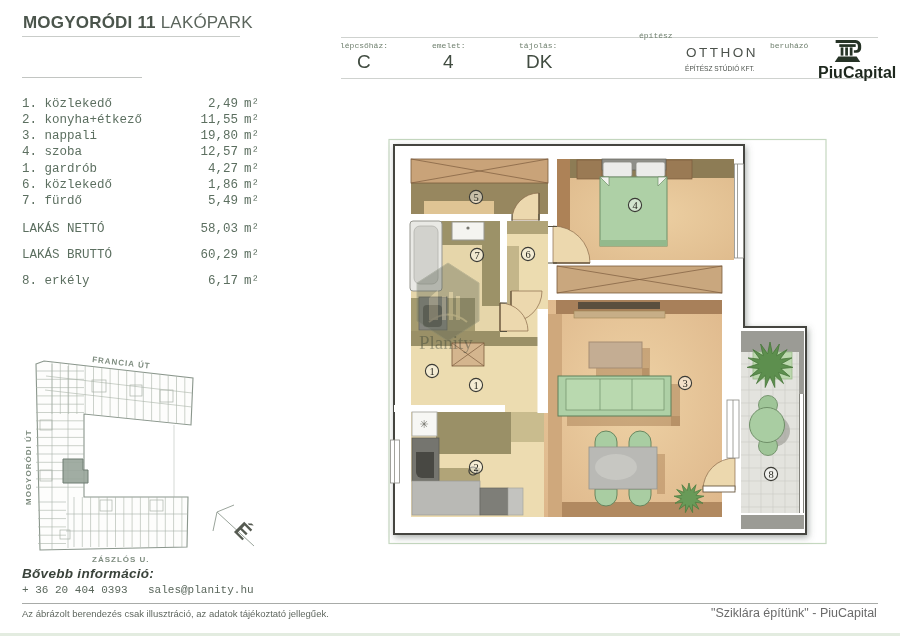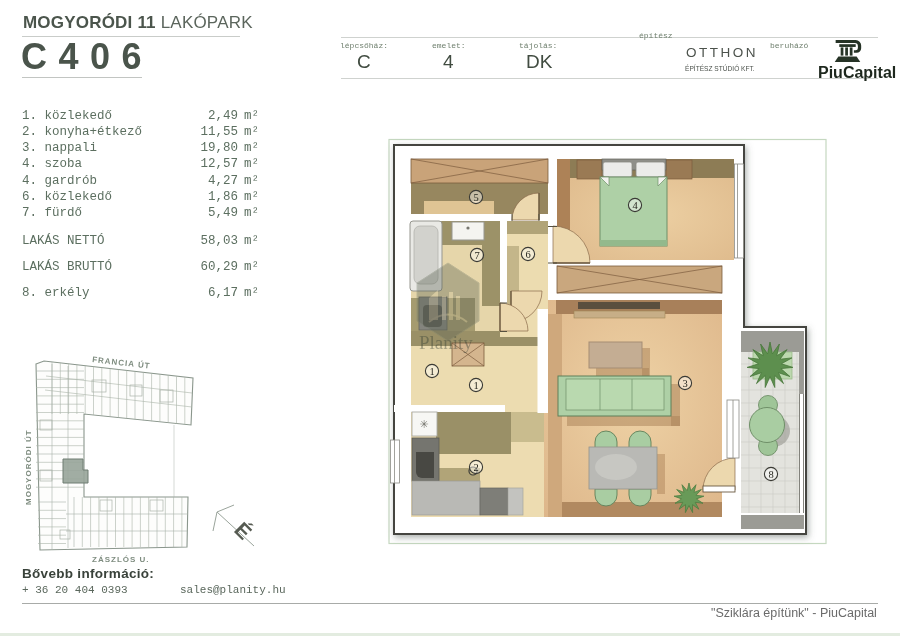--- a/index.html
+++ b/index.html
@@ -1,34 +1,33 @@
 <!DOCTYPE html>
 <html><head><meta charset="utf-8">
 <style>
 html,body{margin:0;padding:0;background:#ffffff;}
 #page{position:relative;width:900px;height:636px;background:#ffffff;overflow:hidden;
   font-family:"Liberation Sans",sans-serif;text-align:center;}
 .mono{font-family:"Liberation Mono",monospace;}
 .lrow{position:absolute;left:22px;width:216px;height:17px;
-  font-family:"Liberation Mono",monospace;font-size:12.5px;color:#5c6f60;margin-top:12px;}
+  font-family:"Liberation Mono",monospace;font-size:12.5px;color:#5c6f60;}
 .lnm{position:absolute;left:0;top:0;white-space:pre;}
 .lvl{position:absolute;right:0;top:0;}
 .lm2{position:absolute;left:222px;top:0;}
 .hlabel{position:absolute;font-family:Liberation Mono, monospace;font-size:8px;color:#70806f;}
 .hval{position:absolute;font-size:19px;color:#414c41;}
 </style></head>
 <body>
 <div id="page">
 
 <div style="position:absolute;left:23px;top:13px;font-size:17px;letter-spacing:0.2px;color:#4b554c;">
 <b>MOGYORÓDI 11</b> <span style="font-weight:400;color:#5c665d">LAKÓPARK</span></div>
 
 <div style="position:absolute;left:22px;top:36px;width:218px;height:1px;background:#c9ccc9;"></div>
 
-<div style="position:absolute;left:21px;top:36px;font-size:36px;font-weight:bold;letter-spacing:11.5px;color:#4a544b;">C406</div>
 
 <div style="position:absolute;left:22px;top:77px;width:120px;height:1px;background:#c2c5c2;"></div>
 
 <div style="position:absolute;left:341px;top:37px;width:537px;height:1px;background:#cfd2cf;"></div>
 
 <div style="position:absolute;left:341px;top:78px;width:537px;height:1px;background:#cfd2cf;"></div>
 
 <div class="hlabel" style="left:340px;top:41px;">lépcsőház:</div>
 
 <div class="hval" style="left:357px;top:51px;">C</div>
@@ -78,21 +77,21 @@
       <span class="lm2">m²</span>
     </div>
 
 <div class="lrow" style="top:145.4px">
       <span class="lnm">4. szoba</span>
       <span class="lvl">12,57</span>
       <span class="lm2">m²</span>
     </div>
 
 <div class="lrow" style="top:161.7px">
-      <span class="lnm">4. gardrób</span>
+      <span class="lnm">1. gardrób</span>
       <span class="lvl">4,27</span>
       <span class="lm2">m²</span>
     </div>
 
 <div class="lrow" style="top:178.0px">
       <span class="lnm">6. közlekedő</span>
       <span class="lvl">1,86</span>
       <span class="lm2">m²</span>
     </div>
 
@@ -518,26 +517,27 @@
 <text x="92" y="562" font-family="Liberation Sans, sans-serif" font-size="8" font-weight="bold" letter-spacing="1" fill="#7f8d80">ZÁSZLÓS U.</text>
 
 <g>
         <line x1="217" y1="512" x2="234" y2="505" stroke="#9aa49b" stroke-width="1"></line>
         <line x1="217" y1="512" x2="213" y2="531" stroke="#9aa49b" stroke-width="1"></line>
         <line x1="217" y1="512" x2="254" y2="546" stroke="#9aa49b" stroke-width="1"></line>
         <text x="233" y="531" transform="rotate(45 233 531)" font-family="Liberation Sans, sans-serif" font-size="21" font-weight="bold" fill="#565b52">É</text>
       </g>
 </svg>
 
-<div style="position:absolute;left:22px;top:566px;font-size:13.5px;font-weight:bold;letter-spacing:0.3px;color:#39423a;">Bővebb információ:</div>
+<div style="position:absolute;left:22px;top:566px;font-size:13.5px;font-weight:bold;letter-spacing:0.3px;color:#39423a;font-style:italic;">Bővebb információ:</div>
 
 <div class="mono" style="position:absolute;left:22px;top:584px;font-size:11px;color:#5a675c;">+ 36 20 404 0393</div>
 
-<div class="mono" style="position:absolute;left:148px;top:584px;font-size:11px;color:#5a675c;margin-left:32px;">sales@planity.hu</div>
+<div class="mono" style="position:absolute;left:148px;top:584px;font-size:11px;color:#5a675c;">sales@planity.hu</div>
 
 <div style="position:absolute;left:22px;top:603px;width:856px;height:1px;background:#a8aba8;"></div>
 
+<div style="position:absolute;left:22px;top:608px;font-size:9.5px;color:#606860;">Az ábrázolt berendezés csak illusztráció, az adatok tájékoztató jellegűek.</div>
 
 <div style="position:absolute;left:711px;top:606px;font-size:12.5px;color:#6b6b6b;">"Sziklára építünk" - PiuCapital</div>
 
 <div style="position:absolute;left:0;top:633px;width:900px;height:3px;background:#e3ece0;"></div>
 
 </div>
 
 </body></html>

